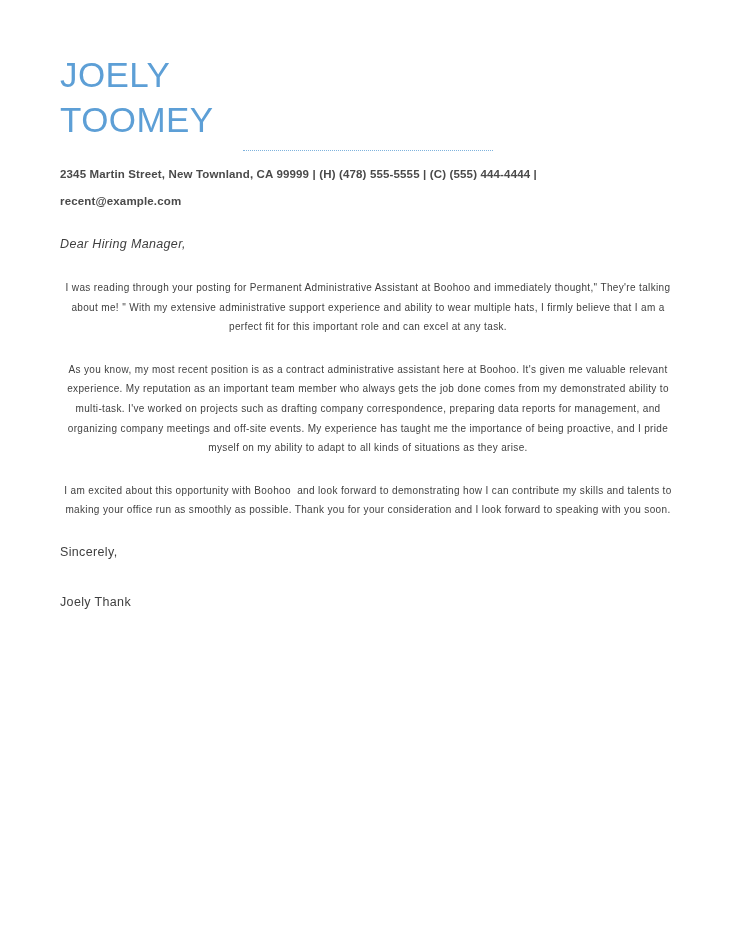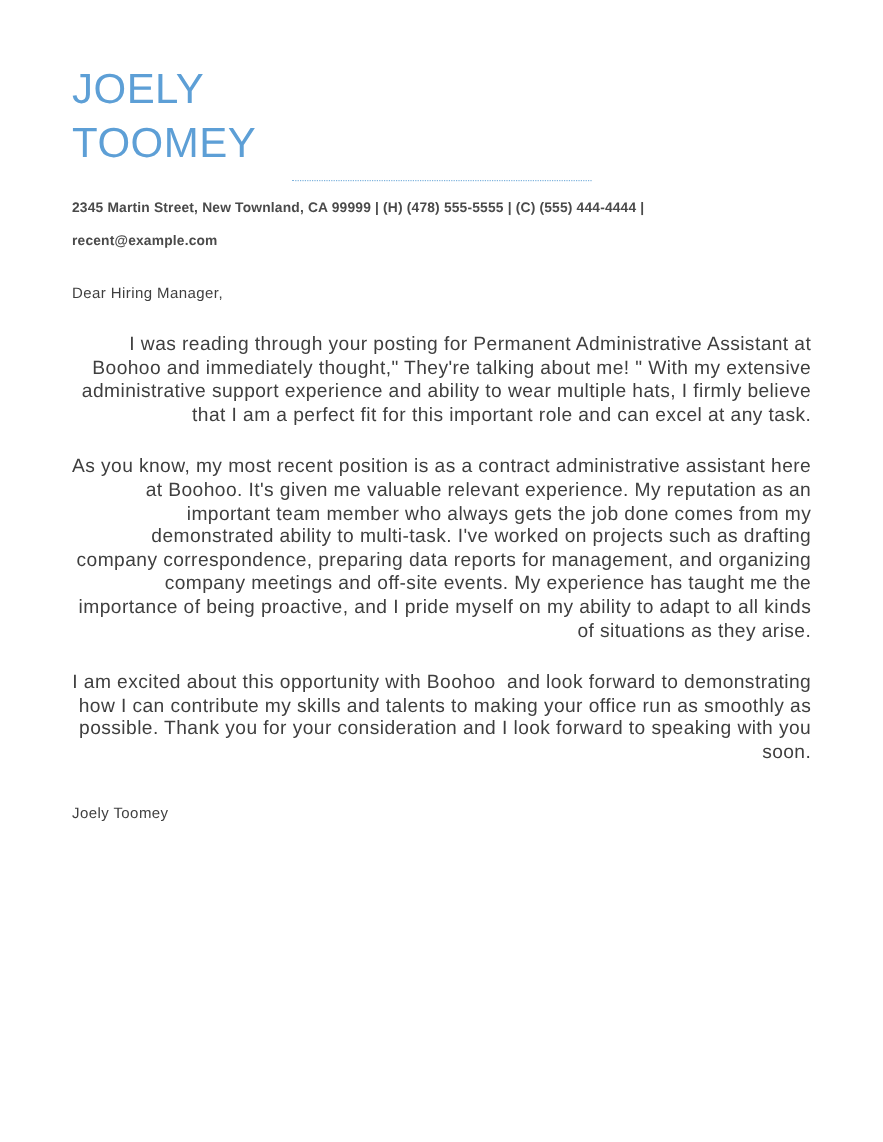--- a/index.html
+++ b/index.html
@@ -71,28 +71,29 @@
   .body-block {
     margin-top: 20px;
   }
   .salutation {
     color: #3f3f3f;
     font-size: 12.5px;
     line-height: 19px;
     letter-spacing: 0.35px;
     margin: 0 0 24px 0;
     white-space: pre-wrap;
+    font-style: italic;
   }
   .para {
     color: #3f3f3f;
-    font-size: 16px;
+    font-size: 10px;
     line-height: 19.6px;
     letter-spacing: 0.35px;
     margin: 0 0 23px 0;
-    text-align: right;
+    text-align: center;
     white-space: pre-wrap;
   }
   .closing {
     color: #3f3f3f;
     font-size: 12.5px;
     line-height: 19px;
     letter-spacing: 0.35px;
     margin: 9px 0 0 0;
     white-space: pre-wrap;
   }
@@ -121,17 +122,18 @@
     <div class="contact-block">
       <div class="contact-line">2345 Martin Street, New Townland, CA 99999 | (H) (478) 555-5555 | (C) (555) 444-4444 |</div>
       <div class="contact-line">recent@example.com</div>
     </div>
 
     <div class="body-block">
       <p class="salutation">Dear Hiring Manager,</p>
       <p class="para">I was reading through your posting for Permanent Administrative Assistant at Boohoo and immediately thought," They're talking about me! " With my extensive administrative support experience and ability to wear multiple hats, I firmly believe that I am a perfect fit for this important role and can excel at any task.</p>
       <p class="para">As you know, my most recent position is as a contract administrative assistant here at Boohoo. It's given me valuable relevant experience. My reputation as an important team member who always gets the job done comes from my demonstrated ability to multi-task. I've worked on projects such as drafting company correspondence, preparing data reports for management, and organizing company meetings and off-site events. My experience has taught me the importance of being proactive, and I pride myself on my ability to adapt to all kinds of situations as they arise.</p>
       <p class="para">I am excited about this opportunity with Boohoo  and look forward to demonstrating how I can contribute my skills and talents to making your office run as smoothly as possible. Thank you for your consideration and I look forward to speaking with you soon.</p>
-      <p class="signature">Joely Toomey</p>
+      <p class="closing">Sincerely,</p>
+      <p class="signature">Joely Thank</p>
     </div>
 
   </div>
 </div>
 
 </body></html>

